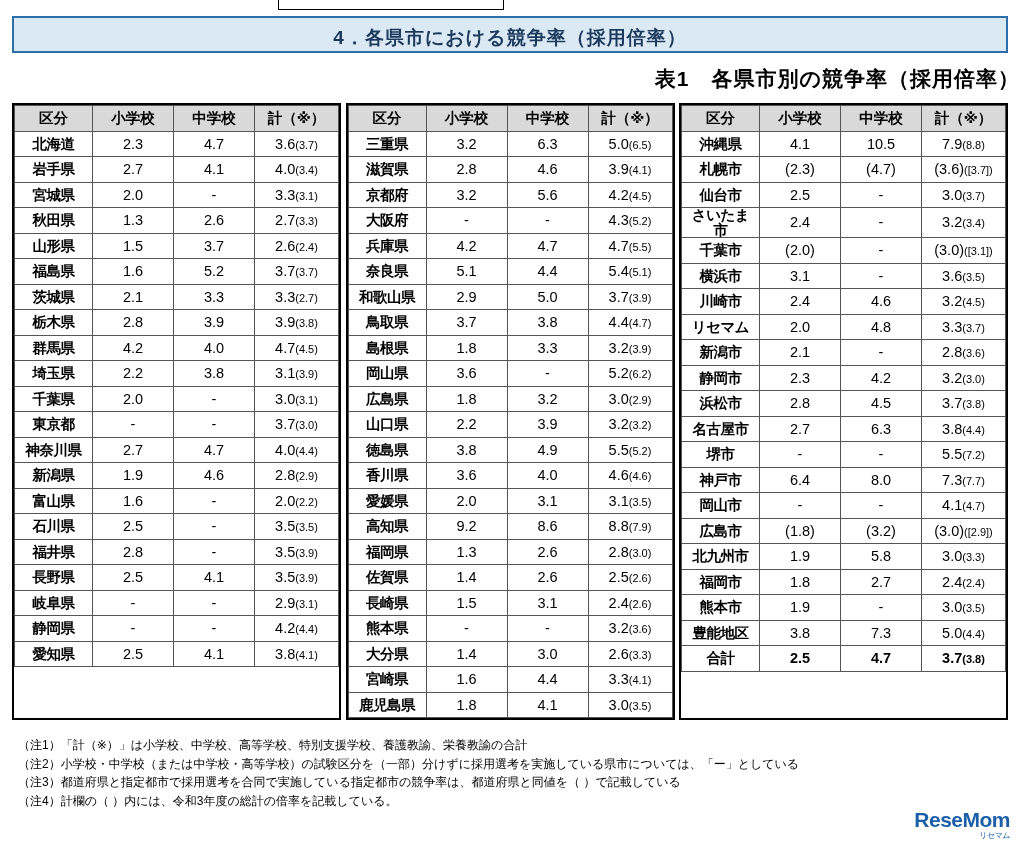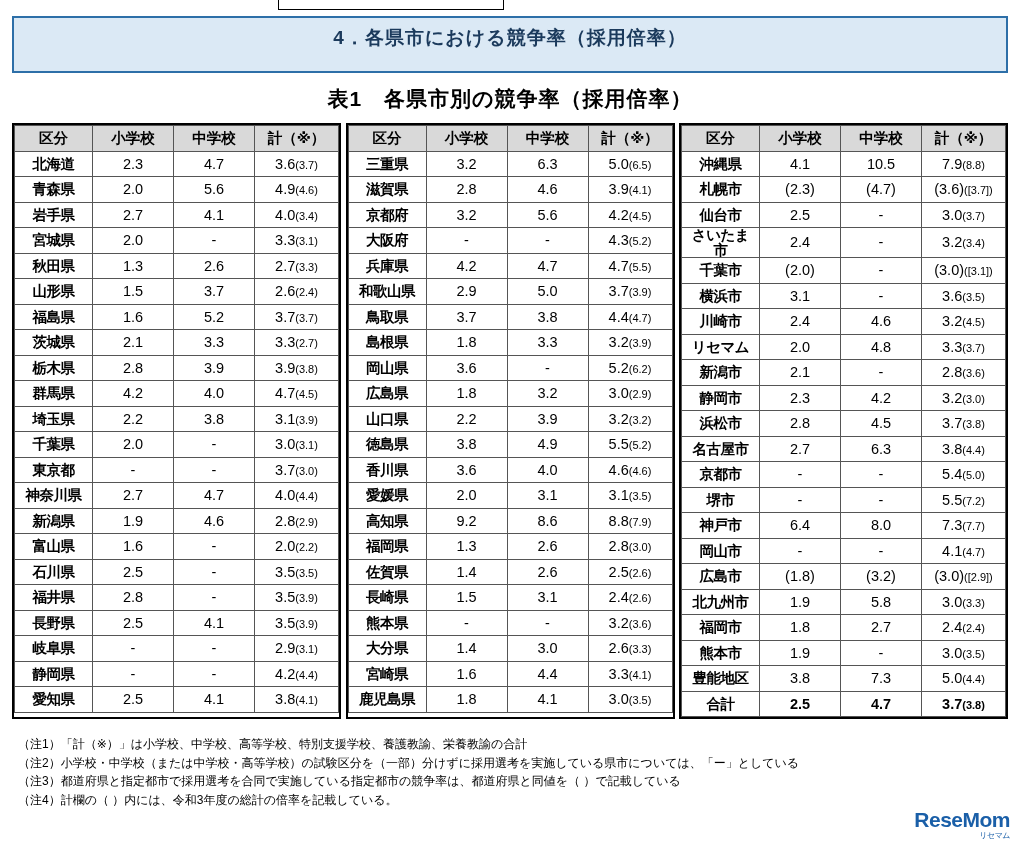--- a/index.html
+++ b/index.html
@@ -16,26 +16,26 @@
     border-left:1px solid #000;border-right:1px solid #000;border-bottom:1px solid #000;
     box-sizing:border-box;
   }
   .section-bar{
     margin:16px 12px 0 12px;
     border:2px solid #2d6fa8;
     background:#dbe9f5;
     text-align:center;
     font-weight:bold;
     font-size:19px;
-    padding:7px 0 20px 0;
+    padding:7px 0 0 0;
     color:#1b3a5c;
     letter-spacing:1px;
   }
   .table-title{
-    text-align:center;
+    text-align:right;
     font-weight:bold;
     font-size:21px;
     margin:12px 0 10px 0;
     letter-spacing:1px;
   }
   .tables-wrap{
     display:flex;
     justify-content:space-between;
     padding:0 12px;
     box-sizing:border-box;
@@ -100,26 +100,20 @@
         </tr>
       </thead>
       <tbody>
           <tr>
             <td class="region">北海道</td>
             <td class="val">2.3</td>
             <td class="val">4.7</td>
             <td class="val">3.6<span class="paren">(3.7)</span></td>
           </tr>
           <tr>
-            <td class="region">青森県</td>
-            <td class="val">2.0</td>
-            <td class="val">5.6</td>
-            <td class="val">4.9<span class="paren">(4.6)</span></td>
-          </tr>
-          <tr>
             <td class="region">岩手県</td>
             <td class="val">2.7</td>
             <td class="val">4.1</td>
             <td class="val">4.0<span class="paren">(3.4)</span></td>
           </tr>
           <tr>
             <td class="region">宮城県</td>
             <td class="val">2.0</td>
             <td class="val">-</td>
             <td class="val">3.3<span class="paren">(3.1)</span></td>
@@ -271,20 +265,26 @@
             <td class="val">-</td>
             <td class="val">4.3<span class="paren">(5.2)</span></td>
           </tr>
           <tr>
             <td class="region">兵庫県</td>
             <td class="val">4.2</td>
             <td class="val">4.7</td>
             <td class="val">4.7<span class="paren">(5.5)</span></td>
           </tr>
           <tr>
+            <td class="region">奈良県</td>
+            <td class="val">5.1</td>
+            <td class="val">4.4</td>
+            <td class="val">5.4<span class="paren">(5.1)</span></td>
+          </tr>
+          <tr>
             <td class="region">和歌山県</td>
             <td class="val">2.9</td>
             <td class="val">5.0</td>
             <td class="val">3.7<span class="paren">(3.9)</span></td>
           </tr>
           <tr>
             <td class="region">鳥取県</td>
             <td class="val">3.7</td>
             <td class="val">3.8</td>
             <td class="val">4.4<span class="paren">(4.7)</span></td>
@@ -460,26 +460,20 @@
             <td class="val">4.5</td>
             <td class="val">3.7<span class="paren">(3.8)</span></td>
           </tr>
           <tr>
             <td class="region">名古屋市</td>
             <td class="val">2.7</td>
             <td class="val">6.3</td>
             <td class="val">3.8<span class="paren">(4.4)</span></td>
           </tr>
           <tr>
-            <td class="region">京都市</td>
-            <td class="val">-</td>
-            <td class="val">-</td>
-            <td class="val">5.4<span class="paren">(5.0)</span></td>
-          </tr>
-          <tr>
             <td class="region">堺市</td>
             <td class="val">-</td>
             <td class="val">-</td>
             <td class="val">5.5<span class="paren">(7.2)</span></td>
           </tr>
           <tr>
             <td class="region">神戸市</td>
             <td class="val">6.4</td>
             <td class="val">8.0</td>
             <td class="val">7.3<span class="paren">(7.7)</span></td>

